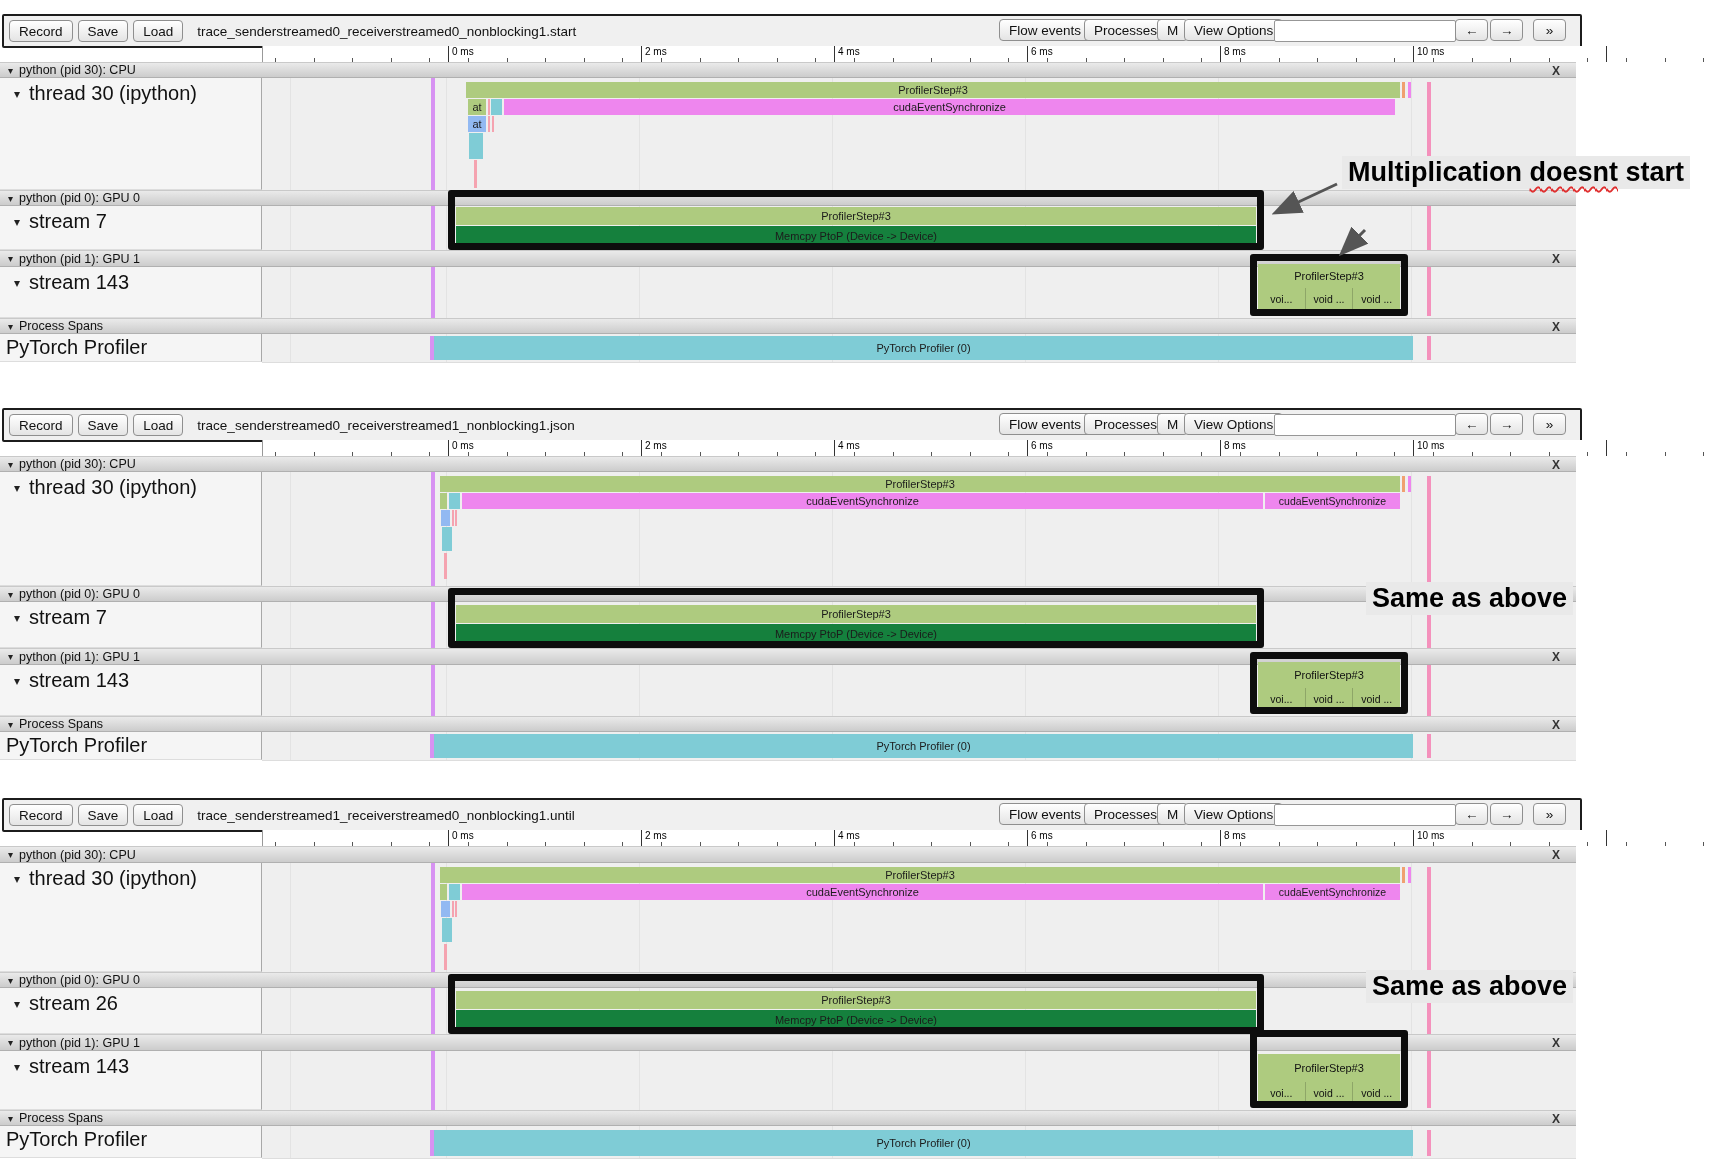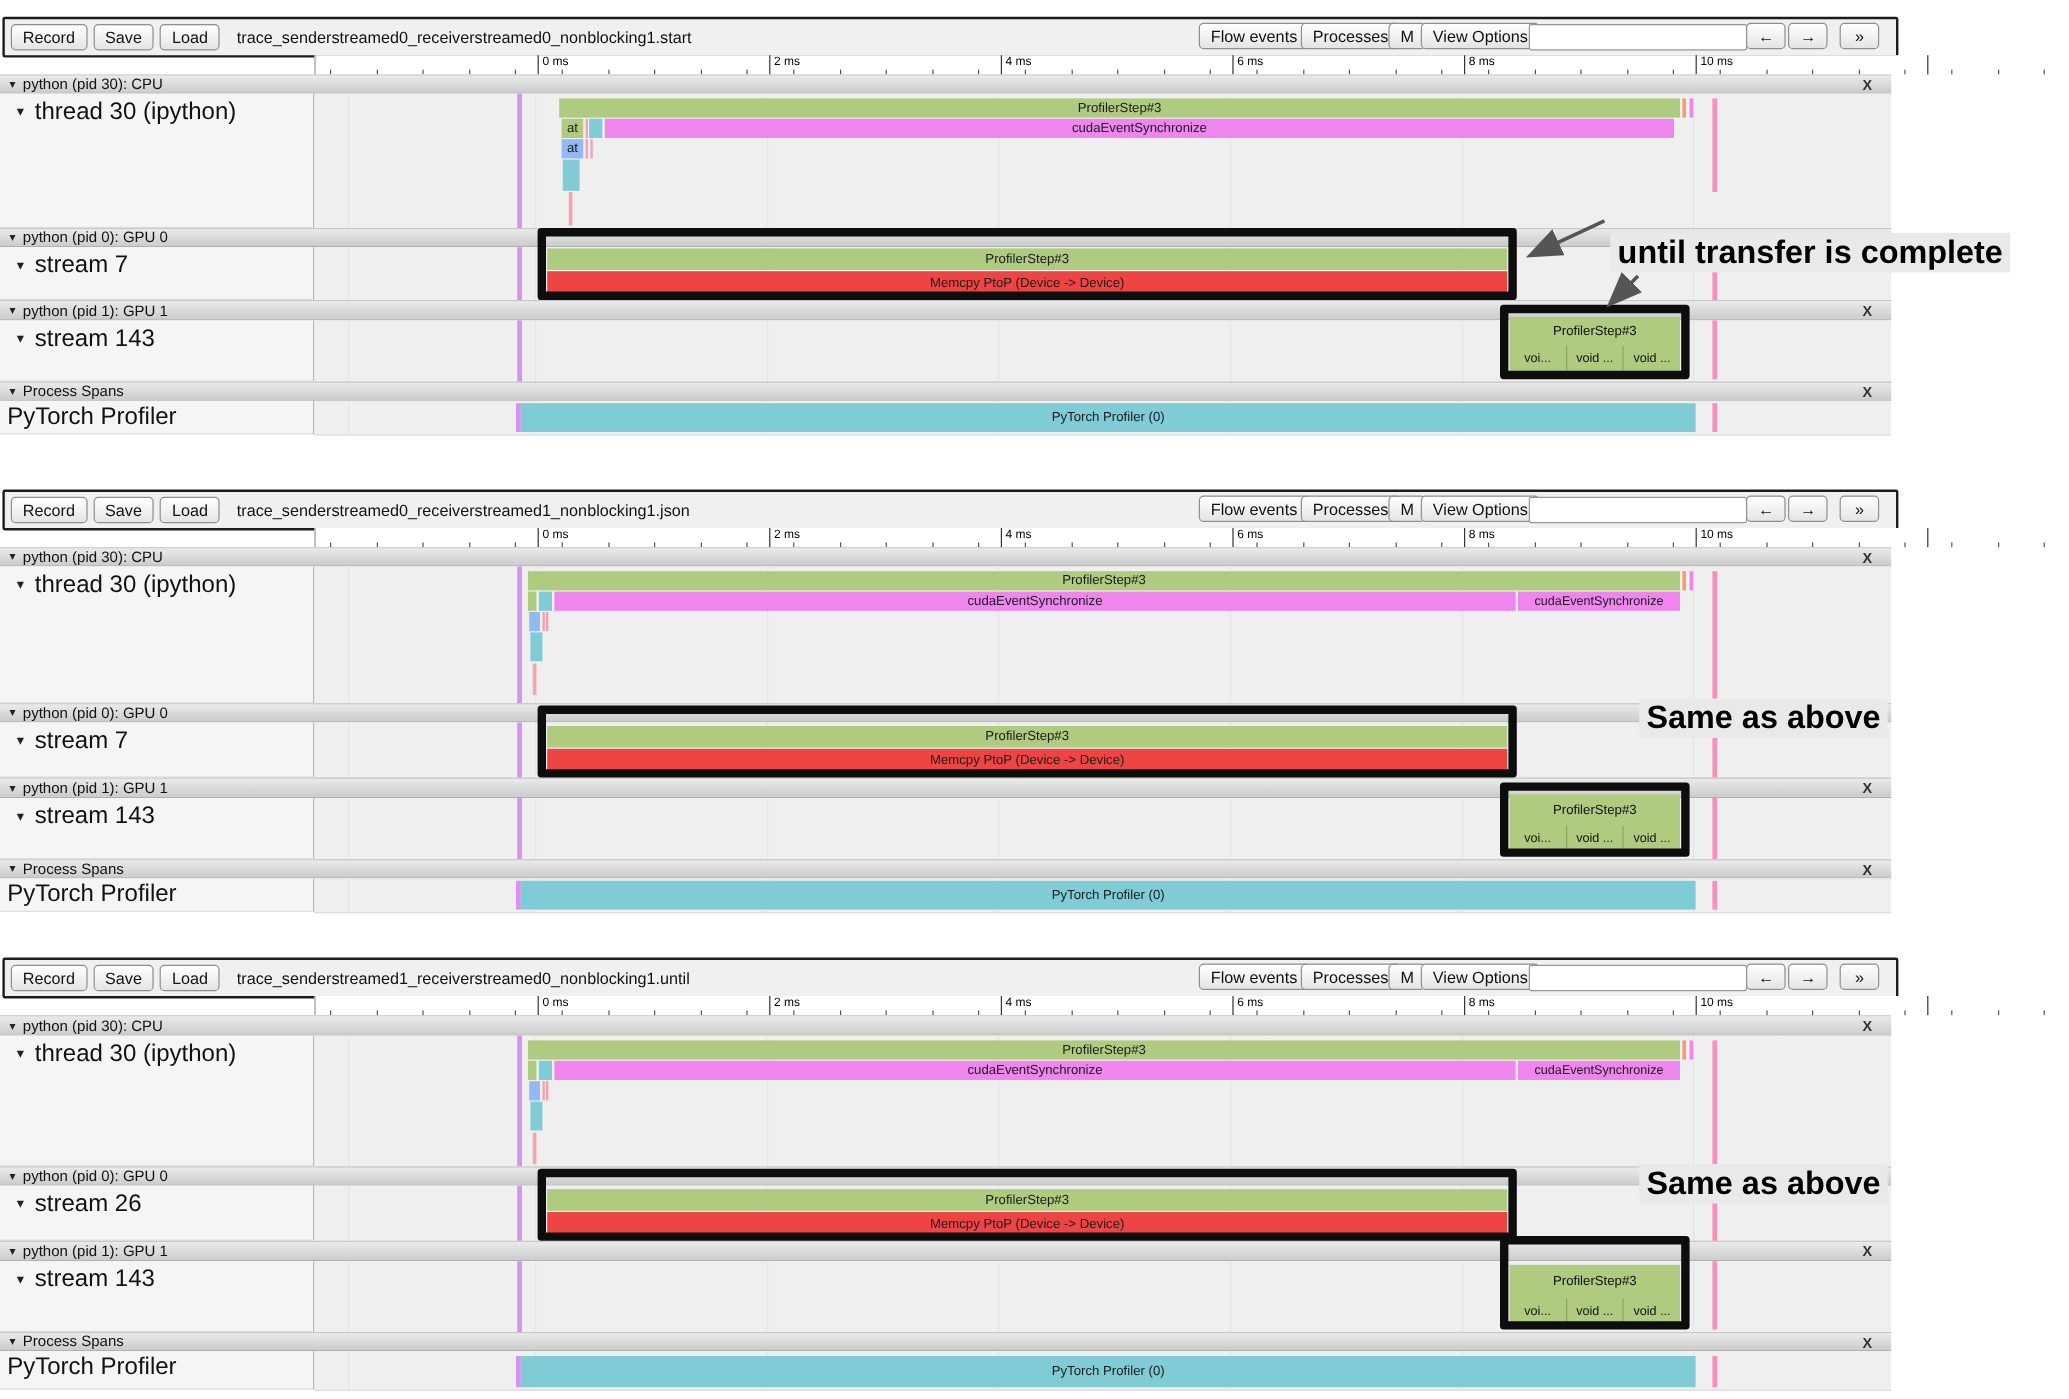--- a/index.html
+++ b/index.html
@@ -29,21 +29,21 @@
   .lblcol{position:absolute;left:0;width:262px;background:#f5f5f5;border-right:1px solid #a8a8a8;
           border-bottom:1px solid #ddd;box-sizing:border-box;}
   .trk{position:absolute;left:262px;width:1314px;background-color:#efefef;border-bottom:1px solid #ddd;
        background-image:repeating-linear-gradient(90deg,rgba(0,0,0,0.05) 0 1px,transparent 1px 193px);
        background-position:184px 0;}
   .biglbl{font:20px "Liberation Sans",sans-serif;color:#111;white-space:nowrap;position:absolute;left:14px;top:4px;}
   .biglbl .tri2{display:inline-block;font-size:12px;vertical-align:2px;margin-right:9px;color:#222;}
   
   .bar{position:absolute;font:11px "Liberation Sans",sans-serif;color:#1b1b1b;display:flex;align-items:center;
        justify-content:center;overflow:hidden;white-space:nowrap;box-sizing:border-box;}
-  .green{background:#aecb7f;} .mag{background:#ee86ee;} .pink{background:#ef4444;}
+  .green{background:#aecb7f;} .mag{background:#ee86ee;} .pink{background:#15803d;}
   .teal{background:#7fccd6;}  .blue{background:#92b9f2;} .orange{background:#f0a070;}
   .thinpink{background:#f5a3b0;} .violetline{background:#d792f2;width:4px;} .pinkline{background:#f491bc;width:4px;}
   .blackbox{position:absolute;border:7px solid #0d0d0d;border-radius:3px;z-index:5;pointer-events:none;}
   .kbox{position:absolute;background:#aecb7f;z-index:4;display:flex;flex-direction:column;}
   .kbox .k1{flex:1;display:flex;align-items:center;justify-content:center;font:11px "Liberation Sans",sans-serif;}
   .kbox .k2{height:22px;display:flex;}
   .kbox .kc{flex:1;display:flex;align-items:center;justify-content:center;font:10.5px "Liberation Sans",sans-serif;
             border-left:1px solid rgba(0,0,0,0.18);}
   .kbox .kc:first-child{border-left:none;}
   
@@ -184,21 +184,21 @@
   <span class="hx">X</span>
 </div>
 <div class="lblcol" style="top:334px;height:28px">
   <span class="biglbl" style="left:6px;top:2px">PyTorch Profiler</span>
 </div>
 <div class="trk" style="top:334px;height:28px"></div>
 <div class="bar violetline abs" style="left:430px;top:336px;height:24px"></div>
 <div class="bar teal" style="left:434px;top:336px;width:979px;height:24px">PyTorch Profiler (0)</div>
 <div class="bar pinkline" style="left:1427px;top:336px;height:24px"></div>
 
-<div class="note" style="left:1342px;top:194px">until transfer is complete</div>
+<div class="note" style="left:1342px;top:156px"><span>Multiplication </span><span class="wavy">doesnt</span><span> start</span></div>
 <svg class="abs" style="left:1255px;top:170px;z-index:6" width="130" height="92" viewBox="0 0 130 92">
   <defs>
         <marker id="ah" markerWidth="10" markerHeight="8" refX="8" refY="4" orient="auto">
           <path d="M0,0 L10,4 L0,8 z" fill="#555"></path>
         </marker>
       </defs>
   <line x1="82" y1="14" x2="22" y2="42" stroke="#555" stroke-width="3" marker-end="url(#ah)"></line>
   <line x1="110" y1="60" x2="88" y2="82" stroke="#555" stroke-width="3" marker-end="url(#ah)"></line>
 </svg>
 

